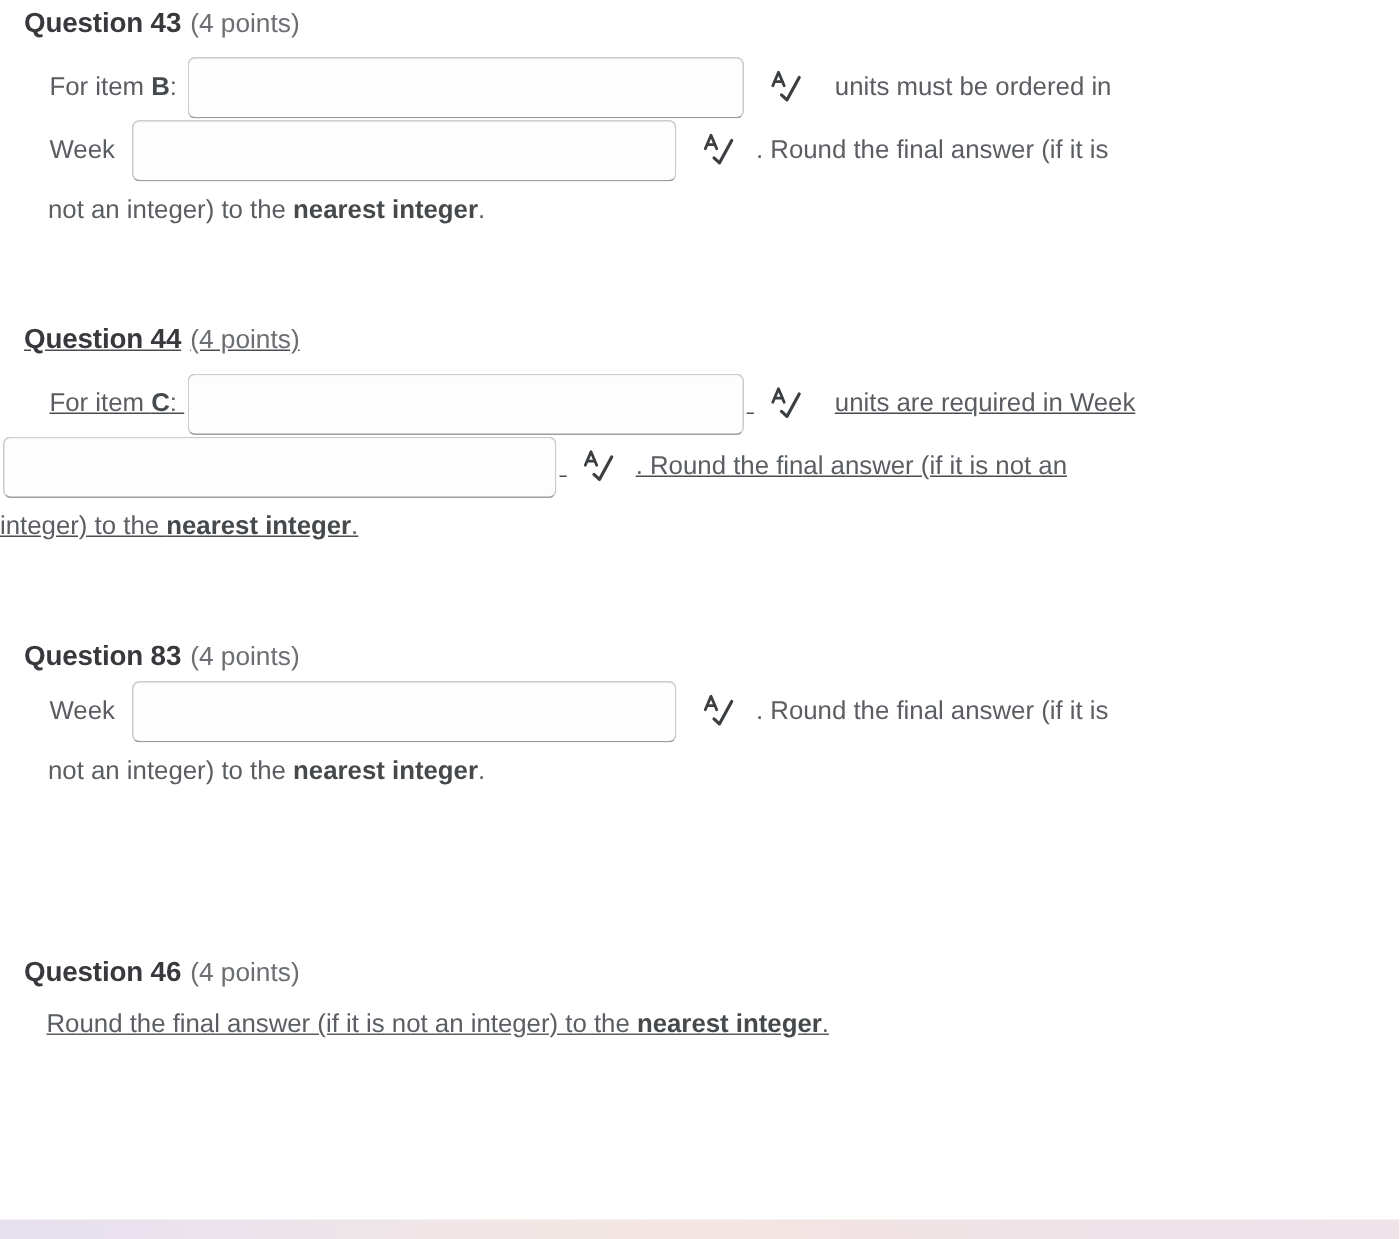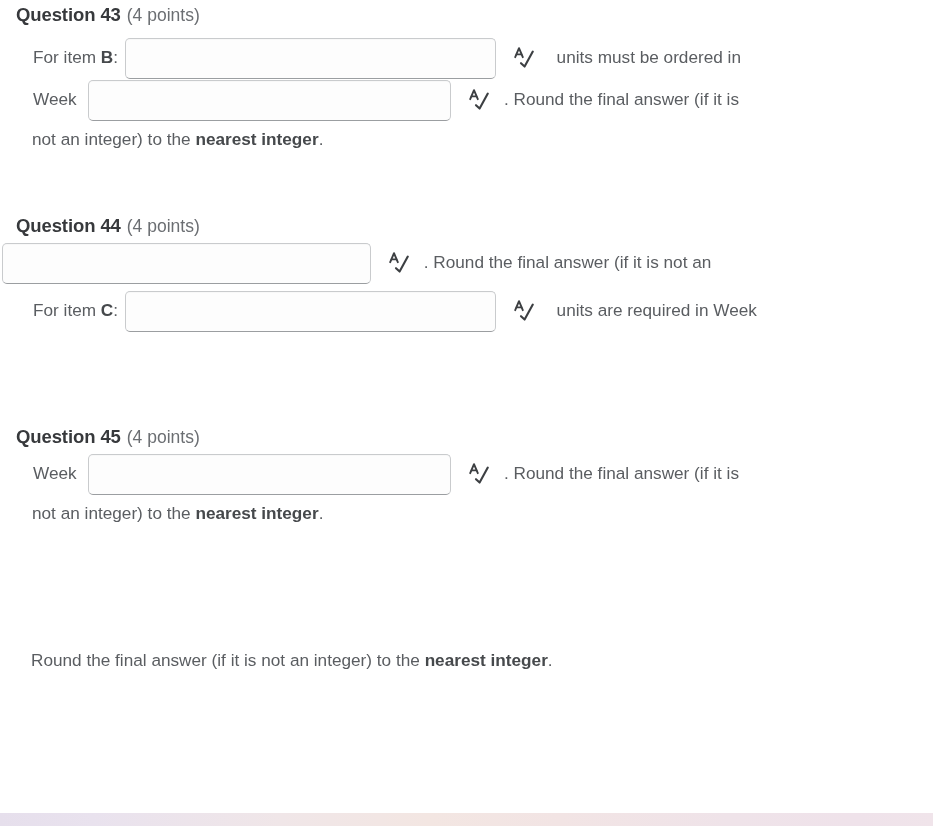--- a/index.html
+++ b/index.html
@@ -156,74 +156,80 @@
             <path d="M10.0 19.2 L13.6 22.6 L21.8 7.6" stroke="#3c3f42" stroke-width="2.1" stroke-linecap="round" stroke-linejoin="round" fill="none"></path>
           </svg>
         </span><span class="gap-sm"></span><span class="txt">. Round the final answer (if it is</span>
       </div>
       <div style="margin-top:-8px; margin-left:-1px;">
         <span class="txt">not an integer) to the </span><span class="txt b">nearest integer</span><span class="txt">.</span>
       </div>
     </div>
   </div>
 
-  <div class="question-block" style="top:215px;">
+  <div class="question-block" style="top:215px;text-decoration:underline;">
     <div class="q-heading">
       <span class="q-title">Question 44</span><span class="gap-sm"></span><span class="q-points">(4 points)</span>
     </div>
     <div class="q-body" style="margin-top:7px;">
-      <div style="margin-top:-6px; margin-left:-33px;">
-        <input class="answer-input w369" type="text" placeholder="" style="">
-        <span class="spell-icon">
-          <svg width="26" height="26" viewBox="0 0 26 26" fill="none" xmlns="http://www.w3.org/2000/svg">
-            <path d="M4.2 13.2 L8.0 4.2 L11.8 13.2" stroke="#3c3f42" stroke-width="1.9" stroke-linecap="round" stroke-linejoin="round" fill="none"></path>
-            <path d="M5.6 10.4 H10.4" stroke="#3c3f42" stroke-width="1.9" stroke-linecap="round"></path>
-            <path d="M10.0 19.2 L13.6 22.6 L21.8 7.6" stroke="#3c3f42" stroke-width="2.1" stroke-linecap="round" stroke-linejoin="round" fill="none"></path>
-          </svg>
-        </span><span class="gap-sm"></span><span class="txt">. Round the final answer (if it is not an</span>
-      </div>
       <div>
         <span class="txt">For item </span><span class="txt b">C</span><span class="txt">:</span>
         <input class="answer-input w370" type="text" placeholder="" style="">
         <span class="spell-icon">
           <svg width="26" height="26" viewBox="0 0 26 26" fill="none" xmlns="http://www.w3.org/2000/svg">
             <path d="M4.2 13.2 L8.0 4.2 L11.8 13.2" stroke="#3c3f42" stroke-width="1.9" stroke-linecap="round" stroke-linejoin="round" fill="none"></path>
             <path d="M5.6 10.4 H10.4" stroke="#3c3f42" stroke-width="1.9" stroke-linecap="round"></path>
             <path d="M10.0 19.2 L13.6 22.6 L21.8 7.6" stroke="#3c3f42" stroke-width="2.1" stroke-linecap="round" stroke-linejoin="round" fill="none"></path>
           </svg>
         </span><span class="gap"></span><span class="txt">units are required in Week</span>
       </div>
+      <div style="margin-top:-6px; margin-left:-33px;">
+        <input class="answer-input w369" type="text" placeholder="" style="">
+        <span class="spell-icon">
+          <svg width="26" height="26" viewBox="0 0 26 26" fill="none" xmlns="http://www.w3.org/2000/svg">
+            <path d="M4.2 13.2 L8.0 4.2 L11.8 13.2" stroke="#3c3f42" stroke-width="1.9" stroke-linecap="round" stroke-linejoin="round" fill="none"></path>
+            <path d="M5.6 10.4 H10.4" stroke="#3c3f42" stroke-width="1.9" stroke-linecap="round"></path>
+            <path d="M10.0 19.2 L13.6 22.6 L21.8 7.6" stroke="#3c3f42" stroke-width="2.1" stroke-linecap="round" stroke-linejoin="round" fill="none"></path>
+          </svg>
+        </span><span class="gap-sm"></span><span class="txt">. Round the final answer (if it is not an</span>
+      </div>
+      <div style="margin-top:-8px; margin-left:-33px;">
+        <span class="txt">integer) to the </span><span class="txt b">nearest integer</span><span class="txt">.</span>
+      </div>
     </div>
   </div>
 
   <div class="question-block" style="top:426px;">
     <div class="q-heading">
-      <span class="q-title">Question 45</span><span class="gap-sm"></span><span class="q-points">(4 points)</span>
+      <span class="q-title">Question 83</span><span class="gap-sm"></span><span class="q-points">(4 points)</span>
     </div>
     <div class="q-body" style="margin-top:7px;">
       <div style="margin-top:-6px;">
         <span class="txt">Week </span>
         <input class="answer-input w363" type="text" placeholder="" style="">
         <span class="spell-icon">
           <svg width="26" height="26" viewBox="0 0 26 26" fill="none" xmlns="http://www.w3.org/2000/svg">
             <path d="M4.2 13.2 L8.0 4.2 L11.8 13.2" stroke="#3c3f42" stroke-width="1.9" stroke-linecap="round" stroke-linejoin="round" fill="none"></path>
             <path d="M5.6 10.4 H10.4" stroke="#3c3f42" stroke-width="1.9" stroke-linecap="round"></path>
             <path d="M10.0 19.2 L13.6 22.6 L21.8 7.6" stroke="#3c3f42" stroke-width="2.1" stroke-linecap="round" stroke-linejoin="round" fill="none"></path>
           </svg>
         </span><span class="gap-sm"></span><span class="txt">. Round the final answer (if it is</span>
       </div>
       <div style="margin-top:-8px; margin-left:-1px;">
         <span class="txt">not an integer) to the </span><span class="txt b">nearest integer</span><span class="txt">.</span>
       </div>
     </div>
   </div>
 
   <div class="question-block" style="top:637px;">
-    <div class="q-body" style="margin-top:7px;">
-      <div style="margin-top:-8px; margin-left:-2px;">
+    <div class="q-heading">
+      <span class="q-title">Question 46</span><span class="gap-sm"></span><span class="q-points">(4 points)</span>
+    </div>
+    <div class="q-body" style="margin-top:7px;">
+      <div style="margin-top:-8px; margin-left:-2px;text-decoration:underline;">
         <span class="txt">Round the final answer (if it is not an integer) to the </span><span class="txt b">nearest integer</span><span class="txt">.</span>
       </div>
     </div>
   </div>
 
   <div class="bottom-strip"></div>
 
 </div>
 
 </body></html>

